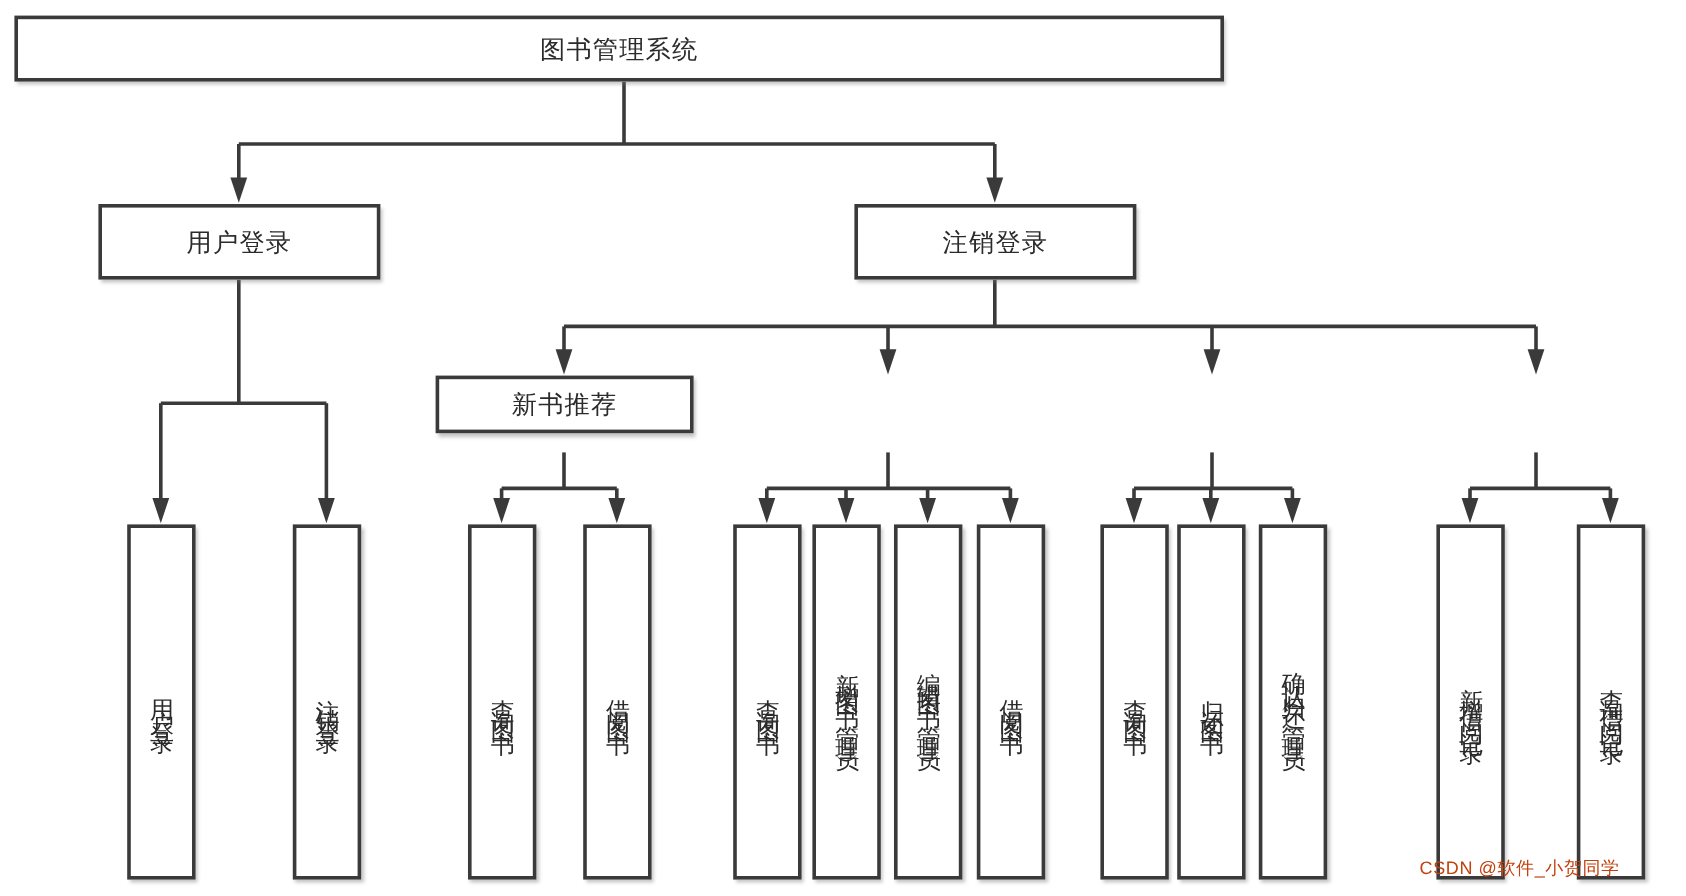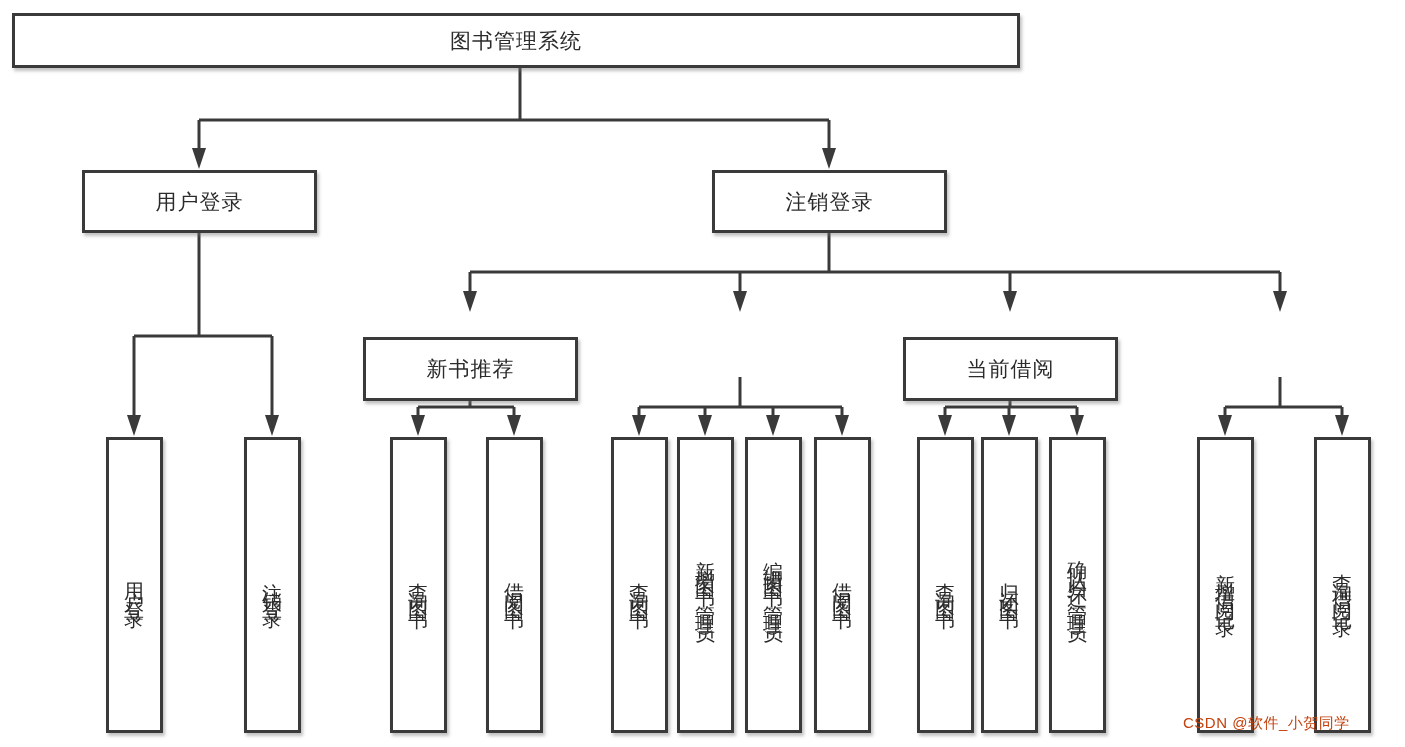--- a/index.html
+++ b/index.html
@@ -40,21 +40,21 @@
   .root {
     left: 12px; top: 13px;
     width: 1008px; height: 55px;
   }
   .lvl1 {
     top: 170px;
     width: 235px; height: 63px;
   }
   .lvl2 {
     top: 313px;
-    width: 215px; height: 64px; margin-top: 24px;
+    width: 215px; height: 48px;
   }
   .leaf {
     top: 437px;
     width: 57px; height: 296px;
   }
   .leaf span {
     writing-mode: vertical-rl;
     font-size: 20px;
     line-height: 1;
     letter-spacing: 9px;
@@ -152,23 +152,20 @@
   <div class="node lvl1" style="left:82px">
     <span>用户登录</span>
   </div>
   <div class="node lvl1" style="left:712px">
     <span>注销登录</span>
   </div>
 
   <div class="node lvl2" style="left:363px">
     <span>新书推荐</span>
   </div>
-  <div class="node lvl2" style="left:903px">
-    <span>当前借阅</span>
-  </div>
 
   <div class="node leaf" style="left:106px">
     <span>用户登录</span>
   </div>
   <div class="node leaf" style="left:244px">
     <span>注销登录</span>
   </div>
 
   <div class="node leaf" style="left:390px">
     <span>查询图书</span>

